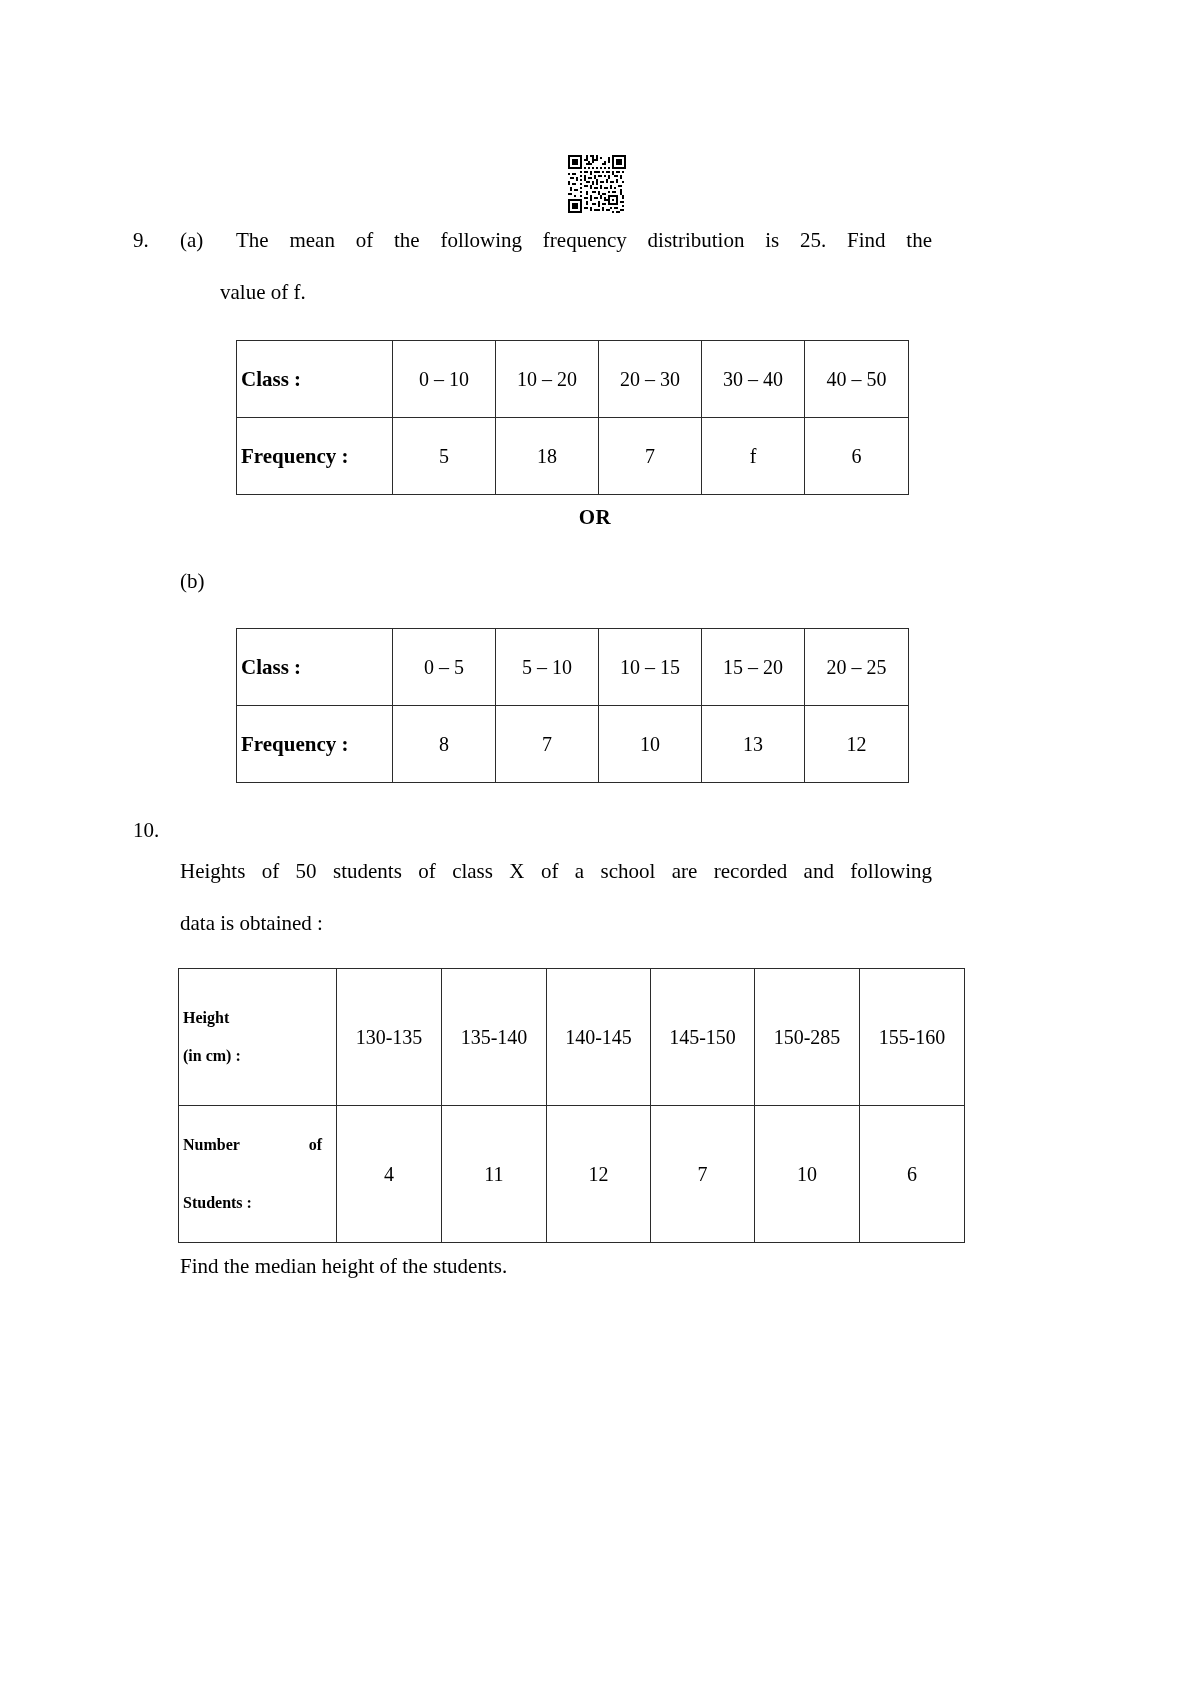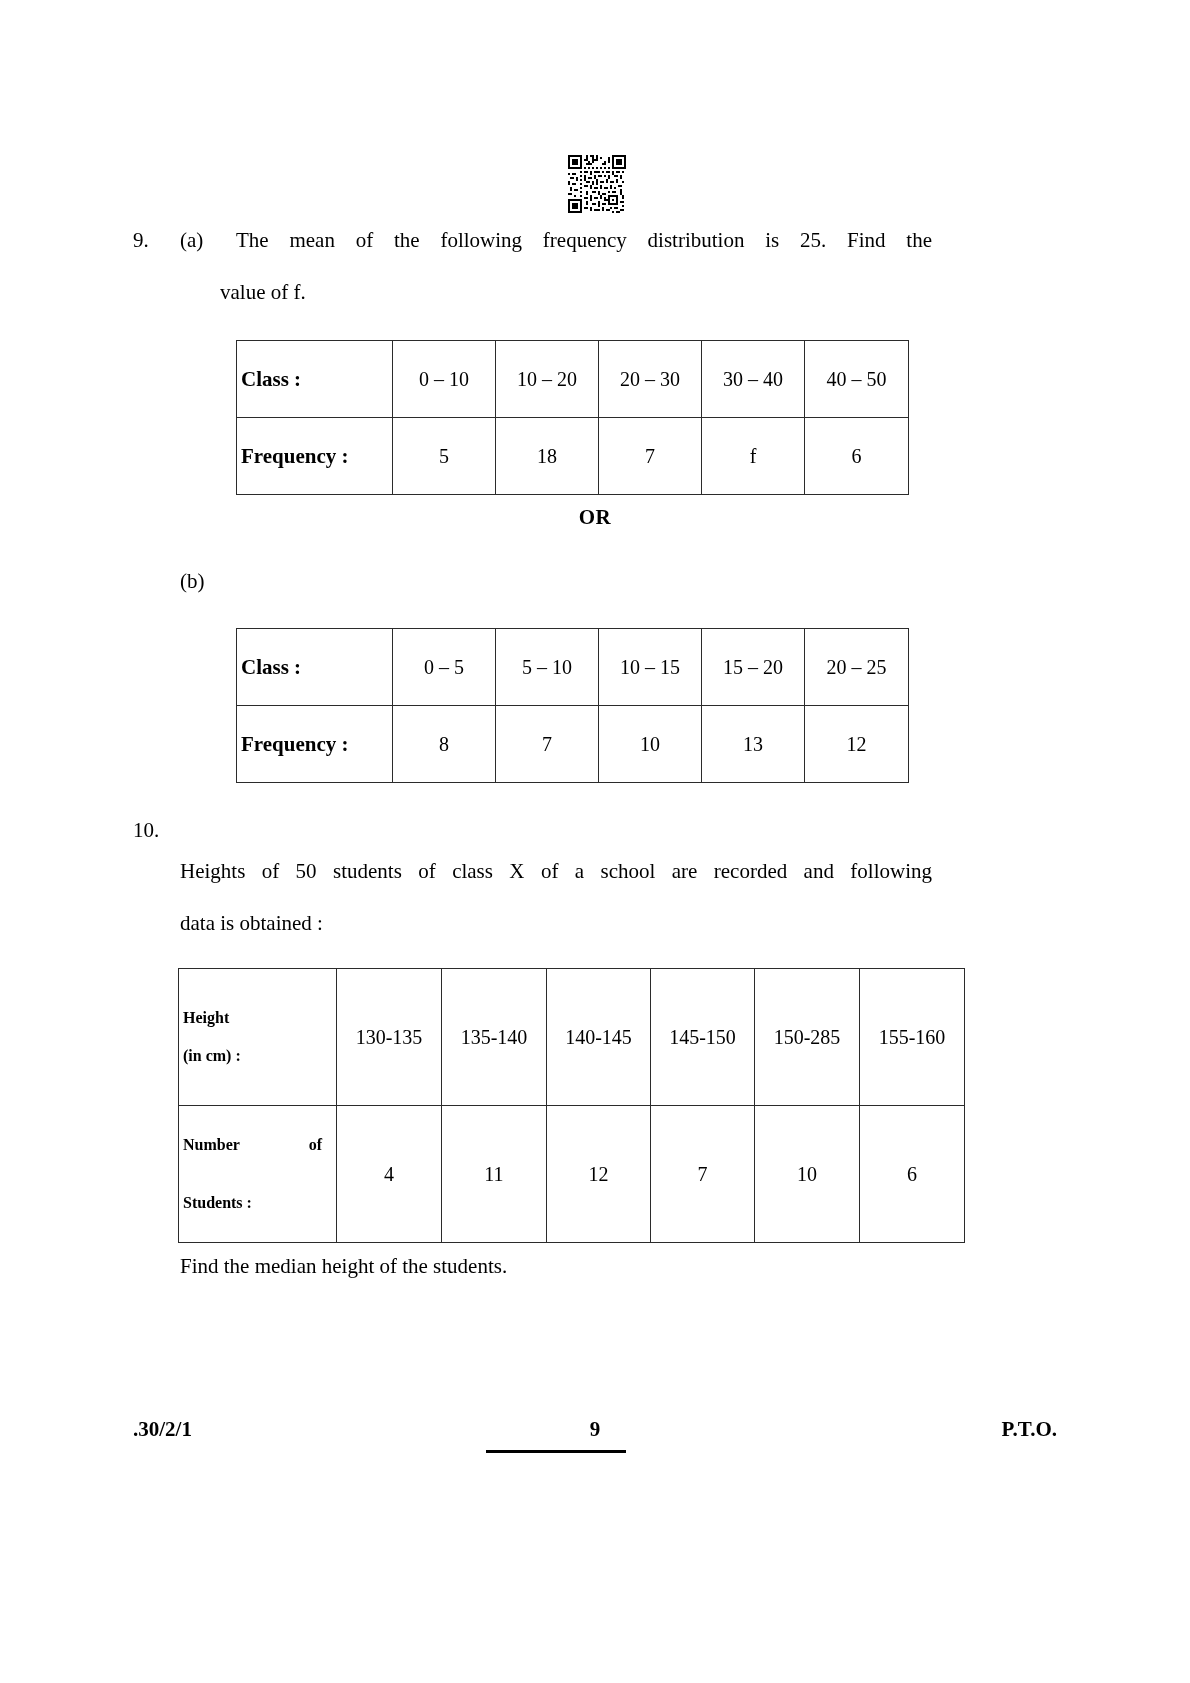--- a/index.html
+++ b/index.html
@@ -395,22 +395,14 @@
         <td>12</td>
         <td>7</td>
         <td>10</td>
         <td>6</td>
       </tr>
     </tbody>
   </table>
 
   <div class="qtext nojustify" style="left:180px; top:1240px; width:752px;">Find the median height of the students.</div>
 
-  <div class="footer">
-    <div class="footer-code">.30/2/1</div>
-    <div class="footer-page">
-      <span class="num">9</span>
-    </div>
-    <div class="footer-rule"></div>
-    <div class="footer-pto">P.T.O.</div>
-  </div>
 
 </div>
 
 </body></html>

